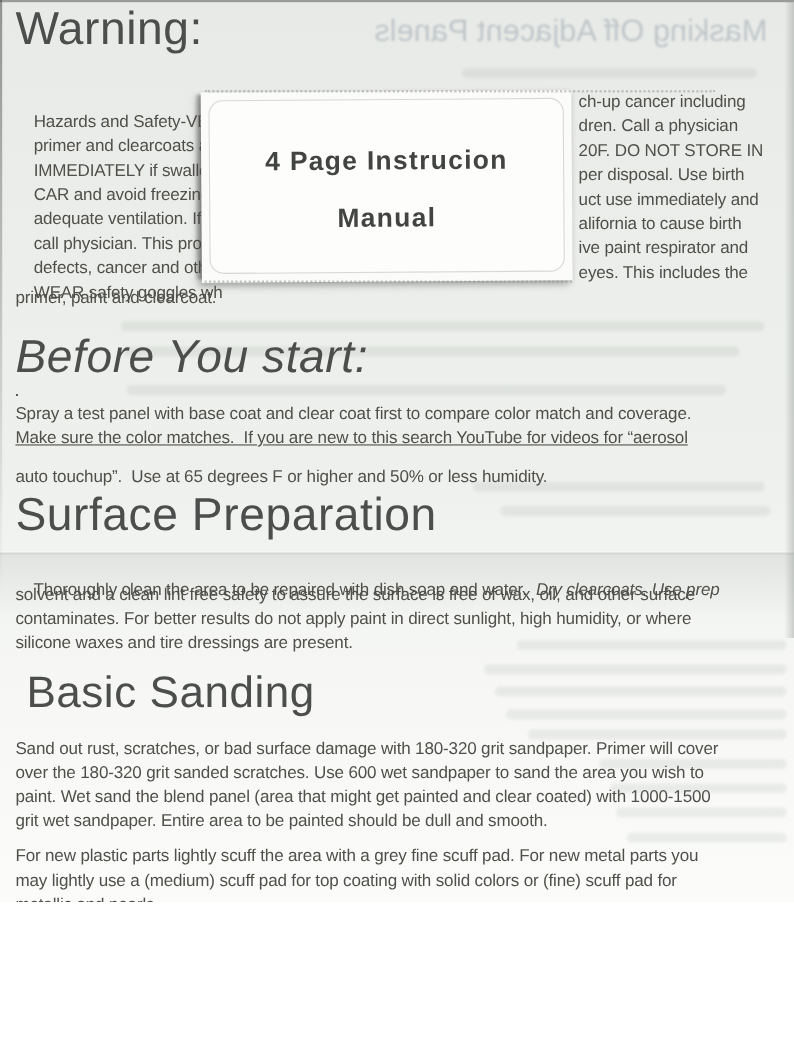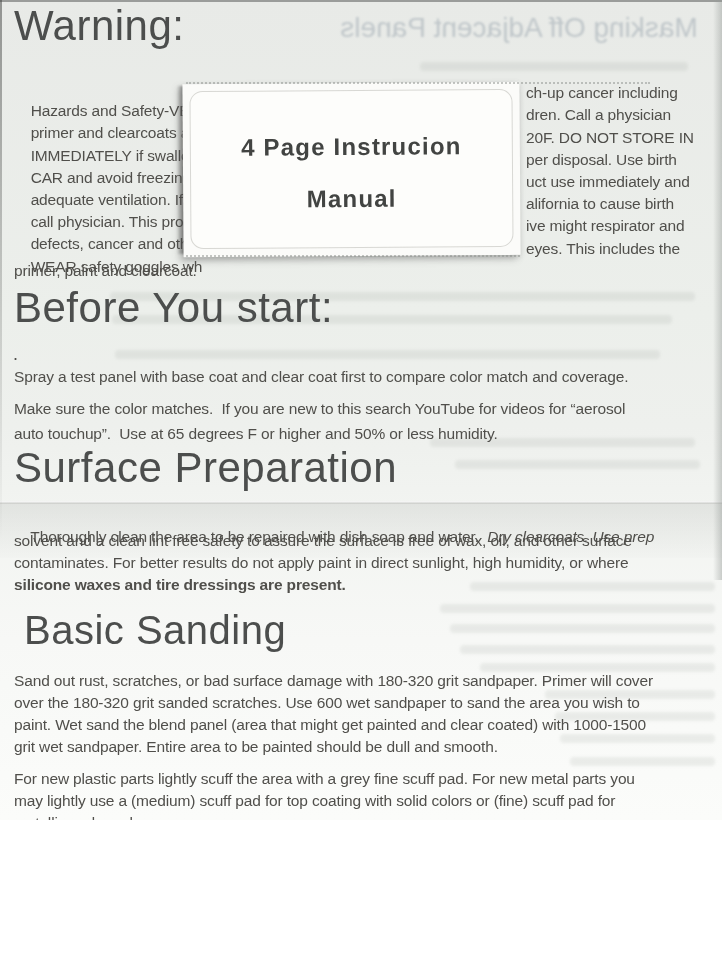--- a/index.html
+++ b/index.html
@@ -94,53 +94,53 @@
   <div class="bodyline" style="left:14px;top:173px;width:694px">
     <span>adequate ventilation. If</span>
     <span class="frag-right">uct use immediately and</span>
   </div>
   <div class="bodyline" style="left:14px;top:195px;width:694px">
     <span>call physician. This produ</span>
     <span class="frag-right">alifornia to cause birth</span>
   </div>
   <div class="bodyline" style="left:14px;top:217px;width:694px">
     <span>defects, cancer and othe</span>
-    <span class="frag-right">ive might respirator and</span>
+    <span class="frag-right">ive paint respirator and</span>
   </div>
   <div class="bodyline" style="left:14px;top:240px;width:694px">
     <span>WEAR safety goggles wh</span>
     <span class="frag-right">eyes. This includes the</span>
   </div>
   <div class="bodyline" style="left:14px;top:262px;">primer, paint and clearcoat.</div>
 
   <div class="sticker-shadow"></div>
   <div class="sticker">
     <div class="sticker-inner">
       <div class="sticker-title">4 Page Instrucion</div>
       <div class="sticker-subtitle">Manual</div>
     </div>
   </div>
   <div class="perf" style="left:186px;top:82px;width:464px;"></div>
   <div class="perf" style="left:186px;top:255px;width:334px;"></div>
 
-  <div class="h1" style="left:14px;top:284px;">Before You start:</div>
+  <div class="h1" style="left:14px;top:300px;font-style:italic;">Before You start:</div>
   <div class="dot" style="left:13px;top:344px;">.</div>
   <div class="bodyline" style="left:14px;top:368px;">Spray a test panel with base coat and clear coat first to compare color match and coverage.</div>
-  <div class="bodyline" style="left:14px;top:400px;">Make sure the color matches.  If you are new to this search YouTube for videos for “aerosol</div>
+  <div class="bodyline" style="left:14px;top:390px;text-decoration:underline;">Make sure the color matches.  If you are new to this search YouTube for videos for “aerosol</div>
   <div class="bodyline" style="left:14px;top:425px;">auto touchup”.  Use at 65 degrees F or higher and 50% or less humidity.</div>
 
   <div class="h1" style="left:14px;top:444px;">Surface Preparation</div>
   <div class="sheet-edge"></div>
   <div class="sheet-band"></div>
   <div class="bodyline" style="left:14px;top:510px;">
     <span>Thoroughly clean the area to be repaired with dish soap and water.  </span><span class="em">Dry clearcoats. Use prep</span>
   </div>
   <div class="bodyline" style="left:14px;top:532px;">solvent and a clean lint free safety to assure the surface is free of wax, oil, and other surface</div>
   <div class="bodyline" style="left:14px;top:554px;">contaminates. For better results do not apply paint in direct sunlight, high humidity, or where</div>
-  <div class="bodyline" style="left:14px;top:576px;font-weight:bold;">silicone waxes and tire dressings are present.</div>
+  <div class="bodyline" style="left:14px;top:576px;">silicone waxes and tire dressings are present.</div>
 
   <div class="h1" style="left:24px;top:608px;font-size:40px;">Basic Sanding</div>
   <div class="bodyline" style="left:14px;top:672px;">Sand out rust, scratches, or bad surface damage with 180-320 grit sandpaper. Primer will cover</div>
   <div class="bodyline" style="left:14px;top:694px;">over the 180-320 grit sanded scratches. Use 600 wet sandpaper to sand the area you wish to</div>
   <div class="bodyline" style="left:14px;top:716px;">paint. Wet sand the blend panel (area that might get painted and clear coated) with 1000-1500</div>
   <div class="bodyline" style="left:14px;top:738px;">grit wet sandpaper. Entire area to be painted should be dull and smooth.</div>
 
   <div class="bodyline" style="left:14px;top:770px;">For new plastic parts lightly scuff the area with a grey fine scuff pad. For new metal parts you</div>
   <div class="bodyline" style="left:14px;top:792px;">may lightly use a (medium) scuff pad for top coating with solid colors or (fine) scuff pad for</div>
   <div class="bodyline" style="left:14px;top:814px;">metallic and pearls.</div>

